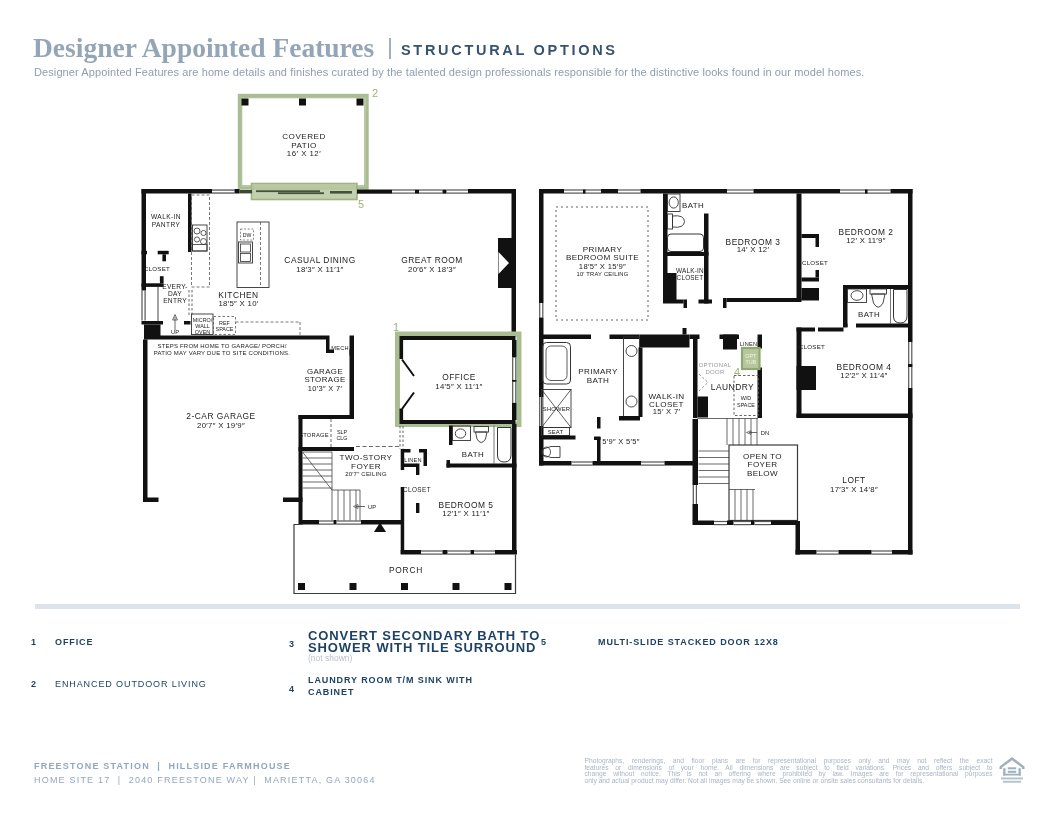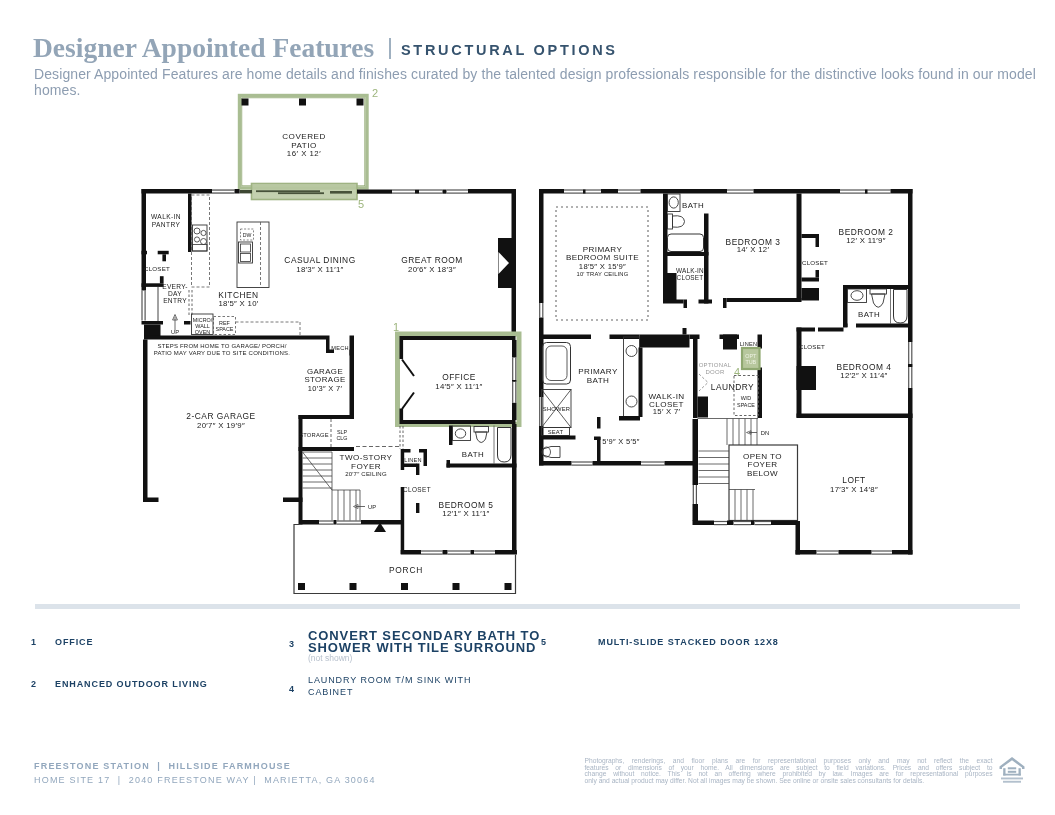--- a/index.html
+++ b/index.html
@@ -11,21 +11,21 @@
 </head>
 <body>
 <div id="page">
 
 <div class="abs" style="left:33px;top:32px;font-family:'Liberation Serif',serif;font-weight:bold;font-size:27.5px;color:#93a5b7;letter-spacing:0px;">Designer Appointed Features</div>
 
 <div class="abs" style="left:389px;top:38px;width:1.5px;height:21px;background:#9fb0c0;"></div>
 
 <div class="abs" style="left:401px;top:42px;font-size:14.5px;font-weight:bold;color:#36536e;letter-spacing:2.7px;text-align:right;">STRUCTURAL OPTIONS</div>
 
-<div class="abs" style="left:34px;top:65.5px;font-size:14px;color:#8d9db1;letter-spacing:0.1px;">Designer Appointed Features are home details and finishes curated by the talented design professionals responsible for the distinctive looks found in our model homes.</div>
+<div class="abs" style="left:34px;top:65.5px;font-size:11px;color:#8d9db1;letter-spacing:0.1px;">Designer Appointed Features are home details and finishes curated by the talented design professionals responsible for the distinctive looks found in our model homes.</div>
 
 <svg class="abs" style="left:0;top:0;" width="1055" height="815" viewBox="0 0 1055 815">
 <g id="plan1" stroke-linecap="butt" fill="#222">
 
 <rect x="239.5" y="95.5" width="127.5" height="92.5" fill="none" stroke="#a9bd92" stroke-width="3.4"></rect>
 <rect x="241.8" y="97.8" width="123" height="88" fill="none" stroke="#8aa36b" stroke-width="0.8"></rect>
 
 <rect x="241.5" y="98.5" width="7" height="7" fill="#111"></rect>
 
 <rect x="299" y="98.5" width="7" height="7" fill="#111"></rect>
@@ -631,31 +631,31 @@
 </svg>
 
 <div class="abs" style="left:35px;top:604px;width:985px;height:4.5px;background:#dce3ea;"></div>
 
 <div class="abs" style="left:31px;top:637px;font-size:9px;font-weight:bold;color:#1d4265;">1</div>
 
 <div class="abs" style="left:55px;top:637px;font-size:9px;font-weight:bold;color:#1d4265;letter-spacing:0.9px;">OFFICE</div>
 
 <div class="abs" style="left:31px;top:679px;font-size:9px;font-weight:bold;color:#1d4265;">2</div>
 
-<div class="abs" style="left:55px;top:679px;font-size:9px;font-weight:bold;color:#1d4265;letter-spacing:0.9px;">ENHANCED OUTDOOR LIVING</div>
+<div class="abs" style="left:55px;top:679px;font-size:9px;font-weight:normal;color:#1d4265;letter-spacing:0.9px;">ENHANCED OUTDOOR LIVING</div>
 
 <div class="abs" style="left:289px;top:639px;font-size:9px;font-weight:bold;color:#1d4265;">3</div>
 
 <div class="abs" style="left:308px;top:630px;font-size:13px;font-weight:bold;color:#1d4265;letter-spacing:0.9px;line-height:11.5px;">CONVERT SECONDARY BATH TO<br>SHOWER WITH TILE SURROUND</div>
 
 <div class="abs" style="left:308px;top:653px;font-size:8.5px;color:#b8c1cd;">(not shown)</div>
 
 <div class="abs" style="left:289px;top:684px;font-size:9px;font-weight:bold;color:#1d4265;">4</div>
 
-<div class="abs" style="left:308px;top:675px;font-size:9px;font-weight:normal;color:#1d4265;letter-spacing:0.9px;line-height:11.5px;">LAUNDRY ROOM T/M SINK WITH<br>CABINET</div>
+<div class="abs" style="left:308px;top:675px;font-size:9px;font-weight:bold;color:#1d4265;letter-spacing:0.9px;line-height:11.5px;">LAUNDRY ROOM T/M SINK WITH<br>CABINET</div>
 
 <div class="abs" style="left:541px;top:637px;font-size:9px;font-weight:bold;color:#1d4265;">5</div>
 
 <div class="abs" style="left:562px;top:637px;font-size:9px;font-weight:bold;color:#1d4265;letter-spacing:0.9px;padding-left:36px;">MULTI-SLIDE STACKED DOOR 12X8</div>
 
 <div class="abs" style="left:34px;top:761px;font-size:9px;font-weight:bold;color:#92a7bd;letter-spacing:1.2px;">FREESTONE STATION&nbsp;&nbsp;|&nbsp;&nbsp;HILLSIDE FARMHOUSE</div>
 
 <div class="abs" style="left:34px;top:774.5px;font-size:9px;font-weight:normal;color:#92a7bd;letter-spacing:1.2px;">HOME SITE 17&nbsp;&nbsp;|&nbsp;&nbsp;2040 FREESTONE WAY |&nbsp;&nbsp;MARIETTA, GA 30064</div>
 
 <div class="abs" style="left:584.5px;top:758px;width:408px;font-size:6.7px;color:#a9b5c4;line-height:6.6px;">

